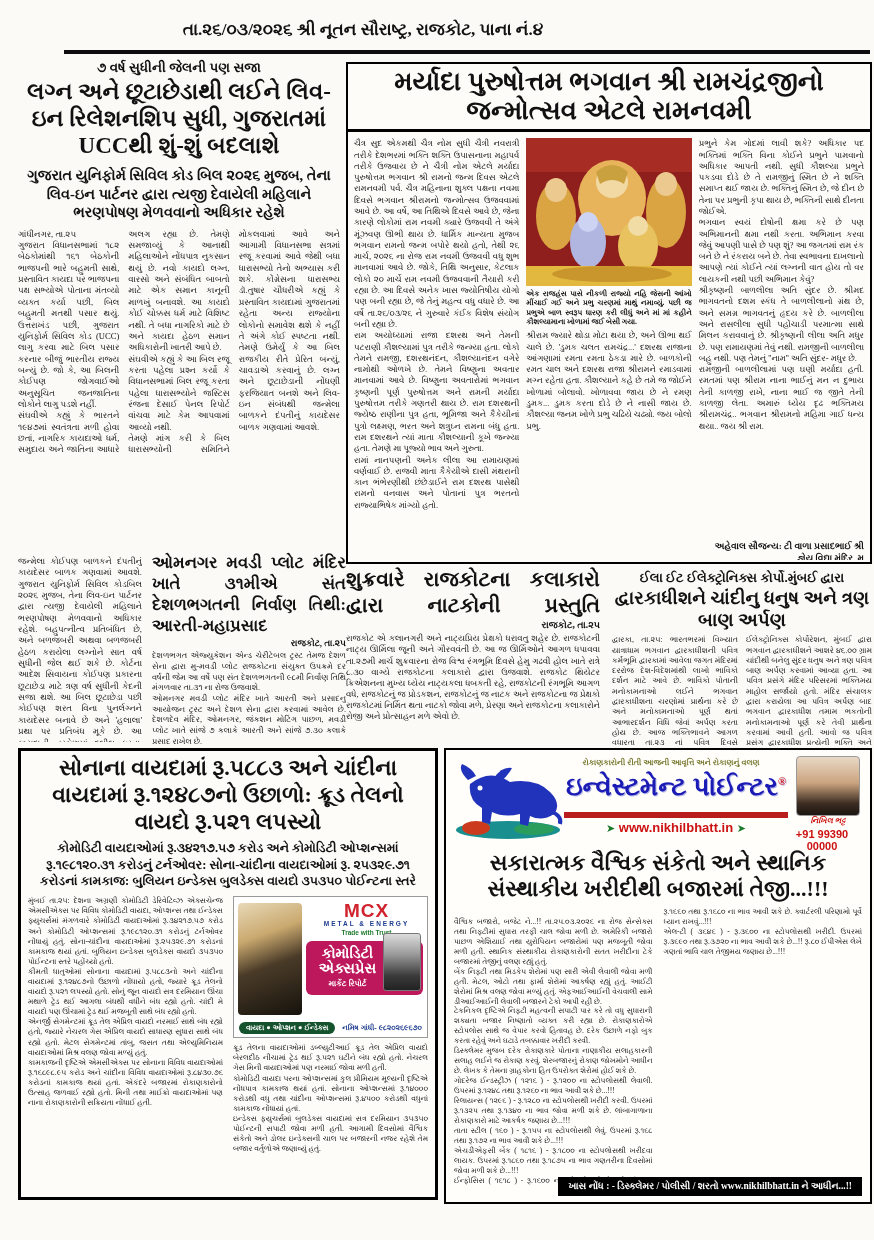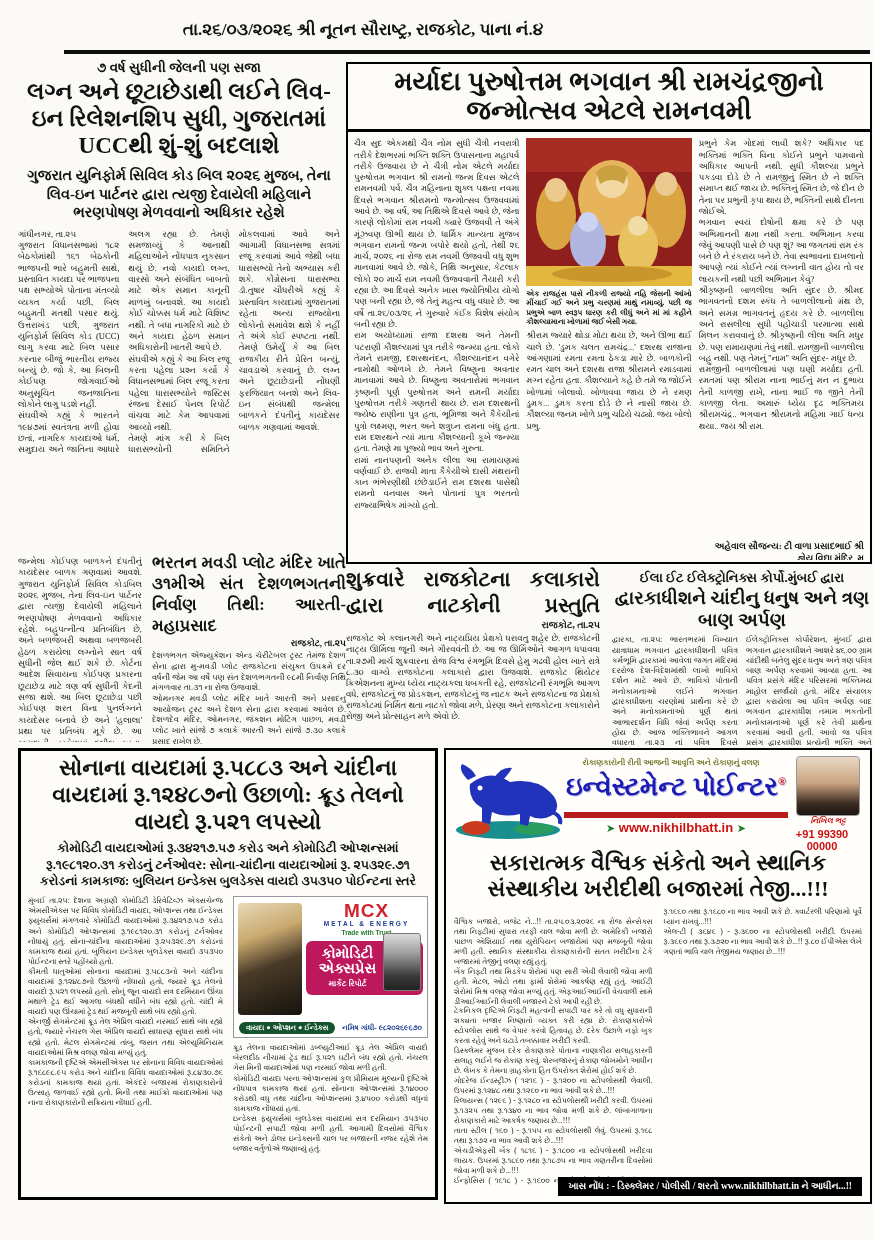--- a/index.html
+++ b/index.html
@@ -121,21 +121,21 @@
     <div class="ucc-body j pre clip">ગાંધીનગર, તા.૨૫
 ગુજરાત વિધાનસભામાં ૧૮૨ બેઠકોમાંથી ૧૬૧ બેઠકોની ભાજપની ભારે બહુમતી સાથે, પ્રસ્તાવિત કાયદા પર ભાજપના પક્ષ સભ્યોએ પોતાના મંતવ્યો વ્યક્ત કર્યા પછી, બિલ બહુમતી મતથી પસાર થયું. ઉત્તરાખંડ પછી, ગુજરાત યુનિફોર્મ સિવિલ કોડ (UCC) લાગુ કરવા માટે બિલ પસાર કરનાર બીજું ભારતીય રાજ્ય બન્યું છે. જો કે, આ બિલની કોઈપણ જોગવાઈઓ અનુસૂચિત જનજાતિના લોકોને લાગુ પડશે નહીં.
 સંઘવીએ કહ્યું કે ભારતને ૧૯૪૭માં સ્વતંત્રતા મળી હોવા છતાં, નાગરિક કાયદાઓ ધર્મ, સમુદાય અને જાતિના આધારે અલગ રહ્યા છે. તેમણે સમજાવ્યું કે આનાથી મહિલાઓને નોંધપાત્ર નુકસાન થયું છે. નવો કાયદો લગ્ન, વારસો અને સંબંધિત બાબતો માટે એક સમાન કાનૂની માળખું બનાવશે. આ કાયદો કોઈ ચોક્કસ ધર્મ માટે વિશિષ્ટ નથી. તે બધા નાગરિકો માટે છે અને કાયદા હેઠળ સમાન અધિકારોની ખાતરી આપે છે.
 સંઘવીએ કહ્યું કે આ બિલ રજૂ કરતા પહેલા પ્રશ્ન કર્યો કે વિધાનસભામાં બિલ રજૂ કરતા પહેલા ધારાસભ્યોને જસ્ટિસ રંજના દેસાઈ પેનલ રિપોર્ટ વાંચવા માટે કેમ આપવામાં આવ્યો નથી.
 તેમણે માંગ કરી કે બિલ ધારાસભ્યોની સમિતિને મોકલવામાં આવે અને આગામી વિધાનસભા સત્રમાં રજૂ કરવામાં આવે જેથી બધા ધારાસભ્યો તેનો અભ્યાસ કરી શકે. કોંગ્રેસના ધારાસભ્ય ડૉ.તુષાર ચૌધરીએ કહ્યું કે પ્રસ્તાવિત કાયદામાં ગુજરાતમાં રહેતા અન્ય રાજ્યોના લોકોનો સમાવેશ થશે કે નહીં તે અંગે કોઈ સ્પષ્ટતા નથી. તેમણે ઉમેર્યું કે આ બિલ રાજકીય રીતે પ્રેરિત બન્યું, ચાવડાએ કરવાનું છે. લગ્ન અને છૂટાછેડાની નોંધણી ફરજિયાત બનશે અને લિવ-ઇન સંબંધથી જન્મેલા બાળકને દંપતીનું કાયદેસર બાળક ગણવામાં આવશે.</div>
   </div>
 
   <div class="abs ucc-cont j pre clip">જન્મેલા કોઈપણ બાળકને દંપતીનું કાયદેસર બાળક ગણવામાં આવશે. ગુજરાત યુનિફોર્મ સિવિલ કોડબિલ ૨૦૨૬ મુજબ, તેના લિવ-ઇન પાર્ટનર દ્વારા ત્યજી દેવાયેલી મહિલાને ભરણપોષણ મેળવવાનો અધિકાર રહેશે. બહુપત્નીત્વ પ્રતિબંધિત છે, અને બળજબરી અથવા બળજબરી હેઠળ કરાયેલા લગ્નોને સાત વર્ષ સુધીની જેલ થઈ શકે છે. કોર્ટના આદેશ સિવાયના કોઈપણ પ્રકારના છૂટાછેડા માટે ત્રણ વર્ષ સુધીની કેદની સજા થશે. આ બિલ છૂટાછેડા પછી કોઈપણ શરત વિના પુનર્લગ્નને કાયદેસર બનાવે છે અને 'હલાલા' પ્રથા પર પ્રતિબંધ મૂકે છે. આ કાયદાની તરફેણમાં દલીલ કરતા, નાયબ મુખ્યમંત્રી હર્ષ</div>
 
   <div class="abs omn">
-    <div class="omn-head jl">ભરતન મવડી પ્લોટ મંદિર ખાતે ૩૧મીએ સંત દેશળભગતની નિર્વાણ તિથી: આરતી-મહાપ્રસાદ</div>
+    <div class="omn-head jl">ઓમનગર મવડી પ્લોટ મંદિર ખાતે ૩૧મીએ સંત દેશળભગતની નિર્વાણ તિથી: આરતી-મહાપ્રસાદ</div>
     <div class="omn-by r">રાજકોટ, તા.૨૫</div>
     <div class="omn-body j pre clip">દેશળભગત એજ્યુકેશન એન્ડ ચેરીટેબલ ટ્રસ્ટ તેમજ દેશળ સેના દ્વારા મુ-મવડી પ્લોટ રાજકોટના સંયુક્ત ઉપક્રમે દર વર્ષની જેમ આ વર્ષે પણ સંત દેશળભગતની ૯૮મી નિર્વાણ તિથિ મંગળવાર તા.૩૧ ના રોજ ઉજવાશે.
 ઓમનગર મવડી પ્લોટ મંદિર ખાતે આરતી અને પ્રસાદનુ આયોજન ટ્રસ્ટ અને દેશળ સેના દ્વારા કરવામાં આવેલ છે. દેશળદેવ મંદિર, ઓમનગર, જંકશન મોટિંગ પાછળ, મવડી પ્લોટ ખાતે સાંજે ૭ કલાકે આરતી અને સાંજે ૭.૩૦ કલાકે પ્રસાદ રાખેલ છે.</div>
   </div>
 
   <div class="abs rambox">
     <div class="ram-head c">મર્યાદા પુરુષોત્તમ ભગવાન શ્રી રામચંદ્રજીનો જન્મોત્સવ એટલે રામનવમી</div>
     <div class="ram-cols">
       <div class="ram-col j pre">ચૈત્ર સુદ એકમથી ચૈત્ર નોમ સુધી ચૈત્રી નવરાત્રી તરીકે દેશભરમાં ભક્તિ શક્તિ ઉપાસનાના મહાપર્વ તરીકે ઉજવાય છે ને ચૈત્રી નોમ એટલે મર્યાદા પુરુષોત્તમ ભગવાન શ્રી રામનો જન્મ દિવસ એટલે રામનવમી પર્વ. ચૈત્ર મહિનાના શુક્લ પક્ષના નવમા દિવસે ભગવાન શ્રીરામનો જન્મોત્સવ ઉજવવામાં આવે છે. આ વર્ષે, આ તિથિએ દિવસે આવે છે, જેના કારણે લોકોમાં રામ નવમી ક્યારે ઉજવવી તે અંગે મૂંઝવણ ઊભી થાય છે. ધાર્મિક માન્યતા મુજબ ભગવાન રામનો જન્મ બપોરે થયો હતો, તેથી ૨૬ માર્ચ, ૨૦૨૬ ના રોજ રામ નવમી ઉજવવી વધુ શુભ માનવામાં આવે છે. જોકે, તિથિ અનુસાર, કેટલાક લોકો ૨૦ માર્ચે રામ નવમી ઉજવવાની તૈયારી કરી રહ્યા છે. આ દિવસે અનેક ખાસ જ્યોતિષીય યોગો પણ બની રહ્યા છે, જે તેનું મહત્વ વધુ વધારે છે. આ વર્ષે તા.૨૬/૦૩/૨૬ ને ગુરુવારે કંઈક વિશેષ સંયોગ બની રહ્યા છે.
 રામ અયોધ્યામાં રાજા દશરથ અને તેમની પટરાણી કૌશલ્યામાં પુત્ર તરીકે જન્મ્યા હતા. લોકો તેમને રામજી, દશરથનંદન, કૌશલ્યાનંદન વગેરે નામોથી ઓળખે છે. તેમને વિષ્ણુના અવતાર માનવામાં આવે છે. વિષ્ણુના અવતારોમાં ભગવાન કૃષ્ણની પૂર્ણ પુરુષોત્તમ અને રામની મર્યાદા પુરુષોત્તમ તરીકે ગણતરી થાય છે. રામ દશરથની જ્યેષ્ઠ રાણીના પુત્ર હતા, ભૂમિજા અને કૈકેયીનાં પુત્રો લક્ષ્મણ, ભરત અને શત્રુઘ્ન રામના બંધુ હતા. રામ દશરથને ત્યાં માતા કૌશલ્યાની કૂખે જન્મ્યા હતા. તેમણે મા પૂજ્યો ભાવ અને ગુરુતા.

